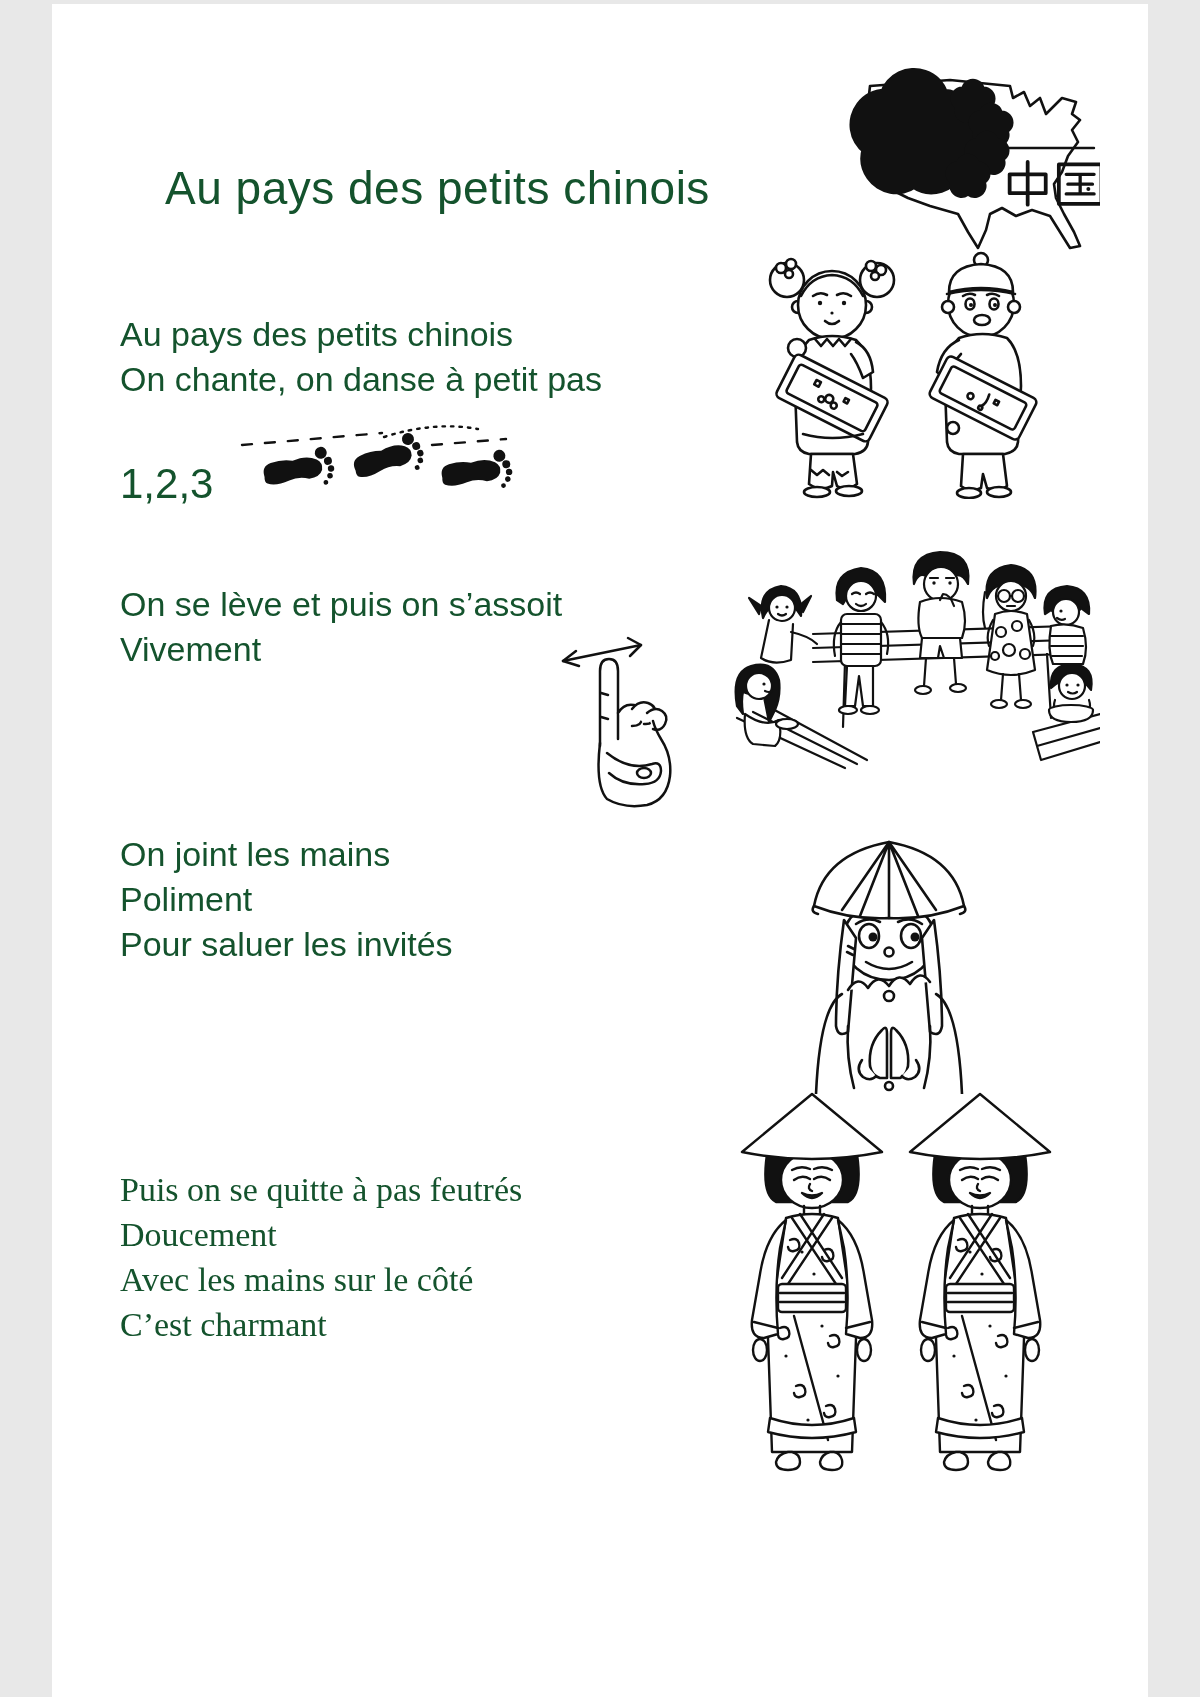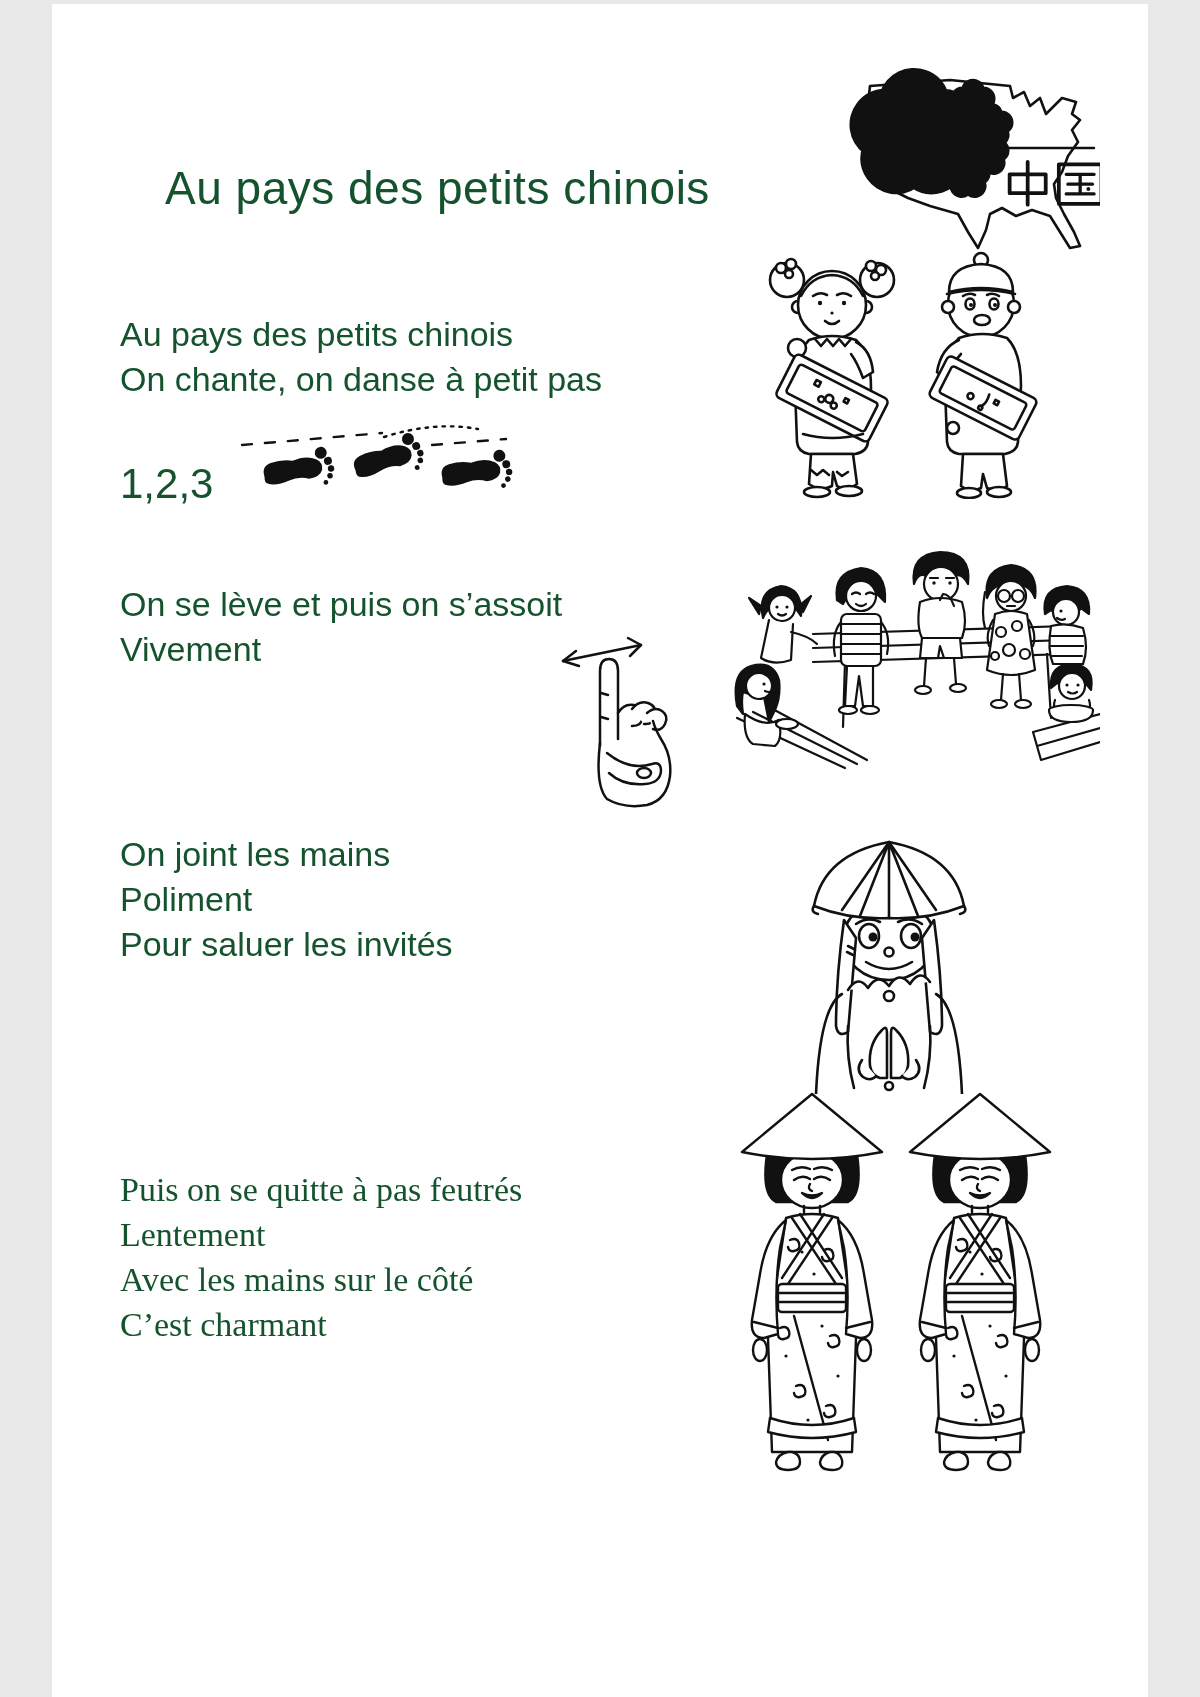--- a/index.html
+++ b/index.html
@@ -316,21 +316,21 @@
         <path d="M101,250 L101,206 Q101,196 106,202 Q120,216 118,238 Q116,248 110,250 Z"></path>
         <path d="M72,232 q-7,10 1,17 q8,5 13,-1"></path>
         <path d="M126,232 q7,10 -1,17 q-8,5 -13,-1"></path>
         <circle cx="99" cy="258" r="4"></circle>
       </g>
     </svg>
   </div>
 
   <div class="verse" style="top:1163px;font-family:Liberation Serif, serif;">
     <div class="vline">Puis on se quitte à pas feutrés</div>
-    <div class="vline">Lentement</div>
+    <div class="vline">Doucement</div>
     <div class="vline">Avec les mains sur le côté</div>
     <div class="vline">C’est charmant</div>
   </div>
 
   <div class="illus" style="left:678px;top:1084px;">
     <svg width="332" height="386" viewBox="0 0 332 386">
       <defs>
         <path id="sw" d="M0,0 q7,-3 9,3 q2,7 -5,8 q-5,1 -6,-4" fill="none"></path>
         <g id="woman" stroke="#111" stroke-width="2.4" fill="#fff">
           <path d="M38,60 Q30,106 46,114 L118,114 Q134,106 126,60 Q82,74 38,60 Z" fill="#111"></path>

